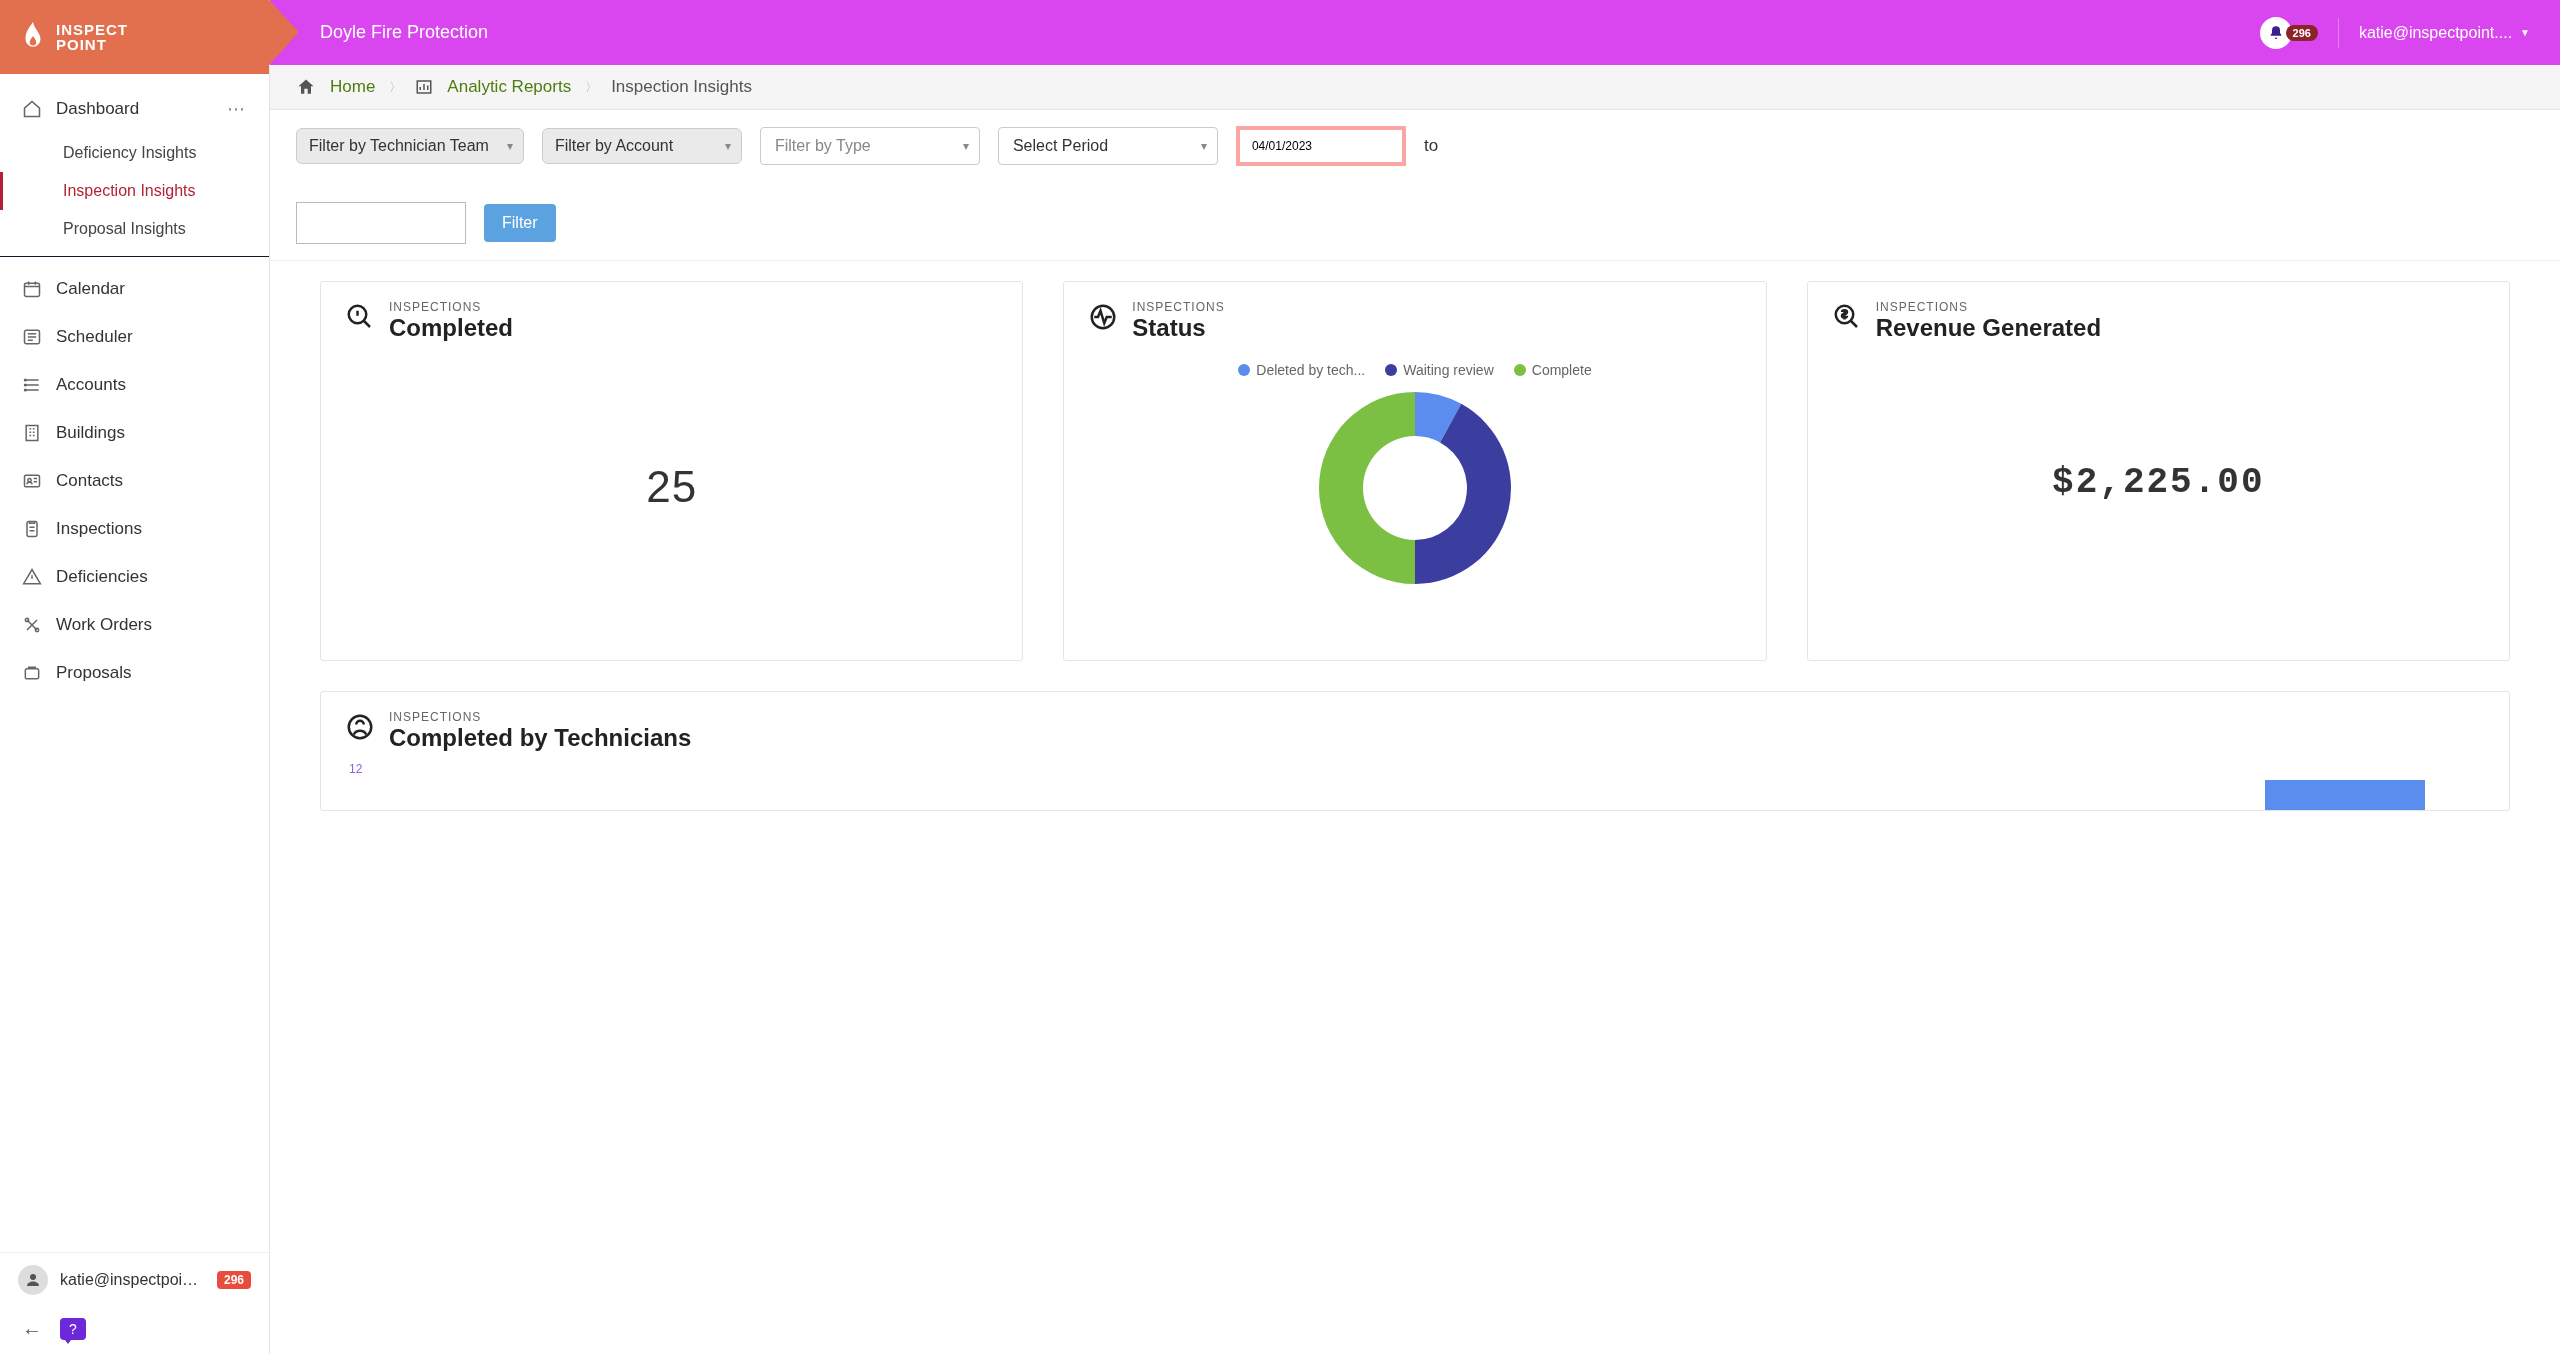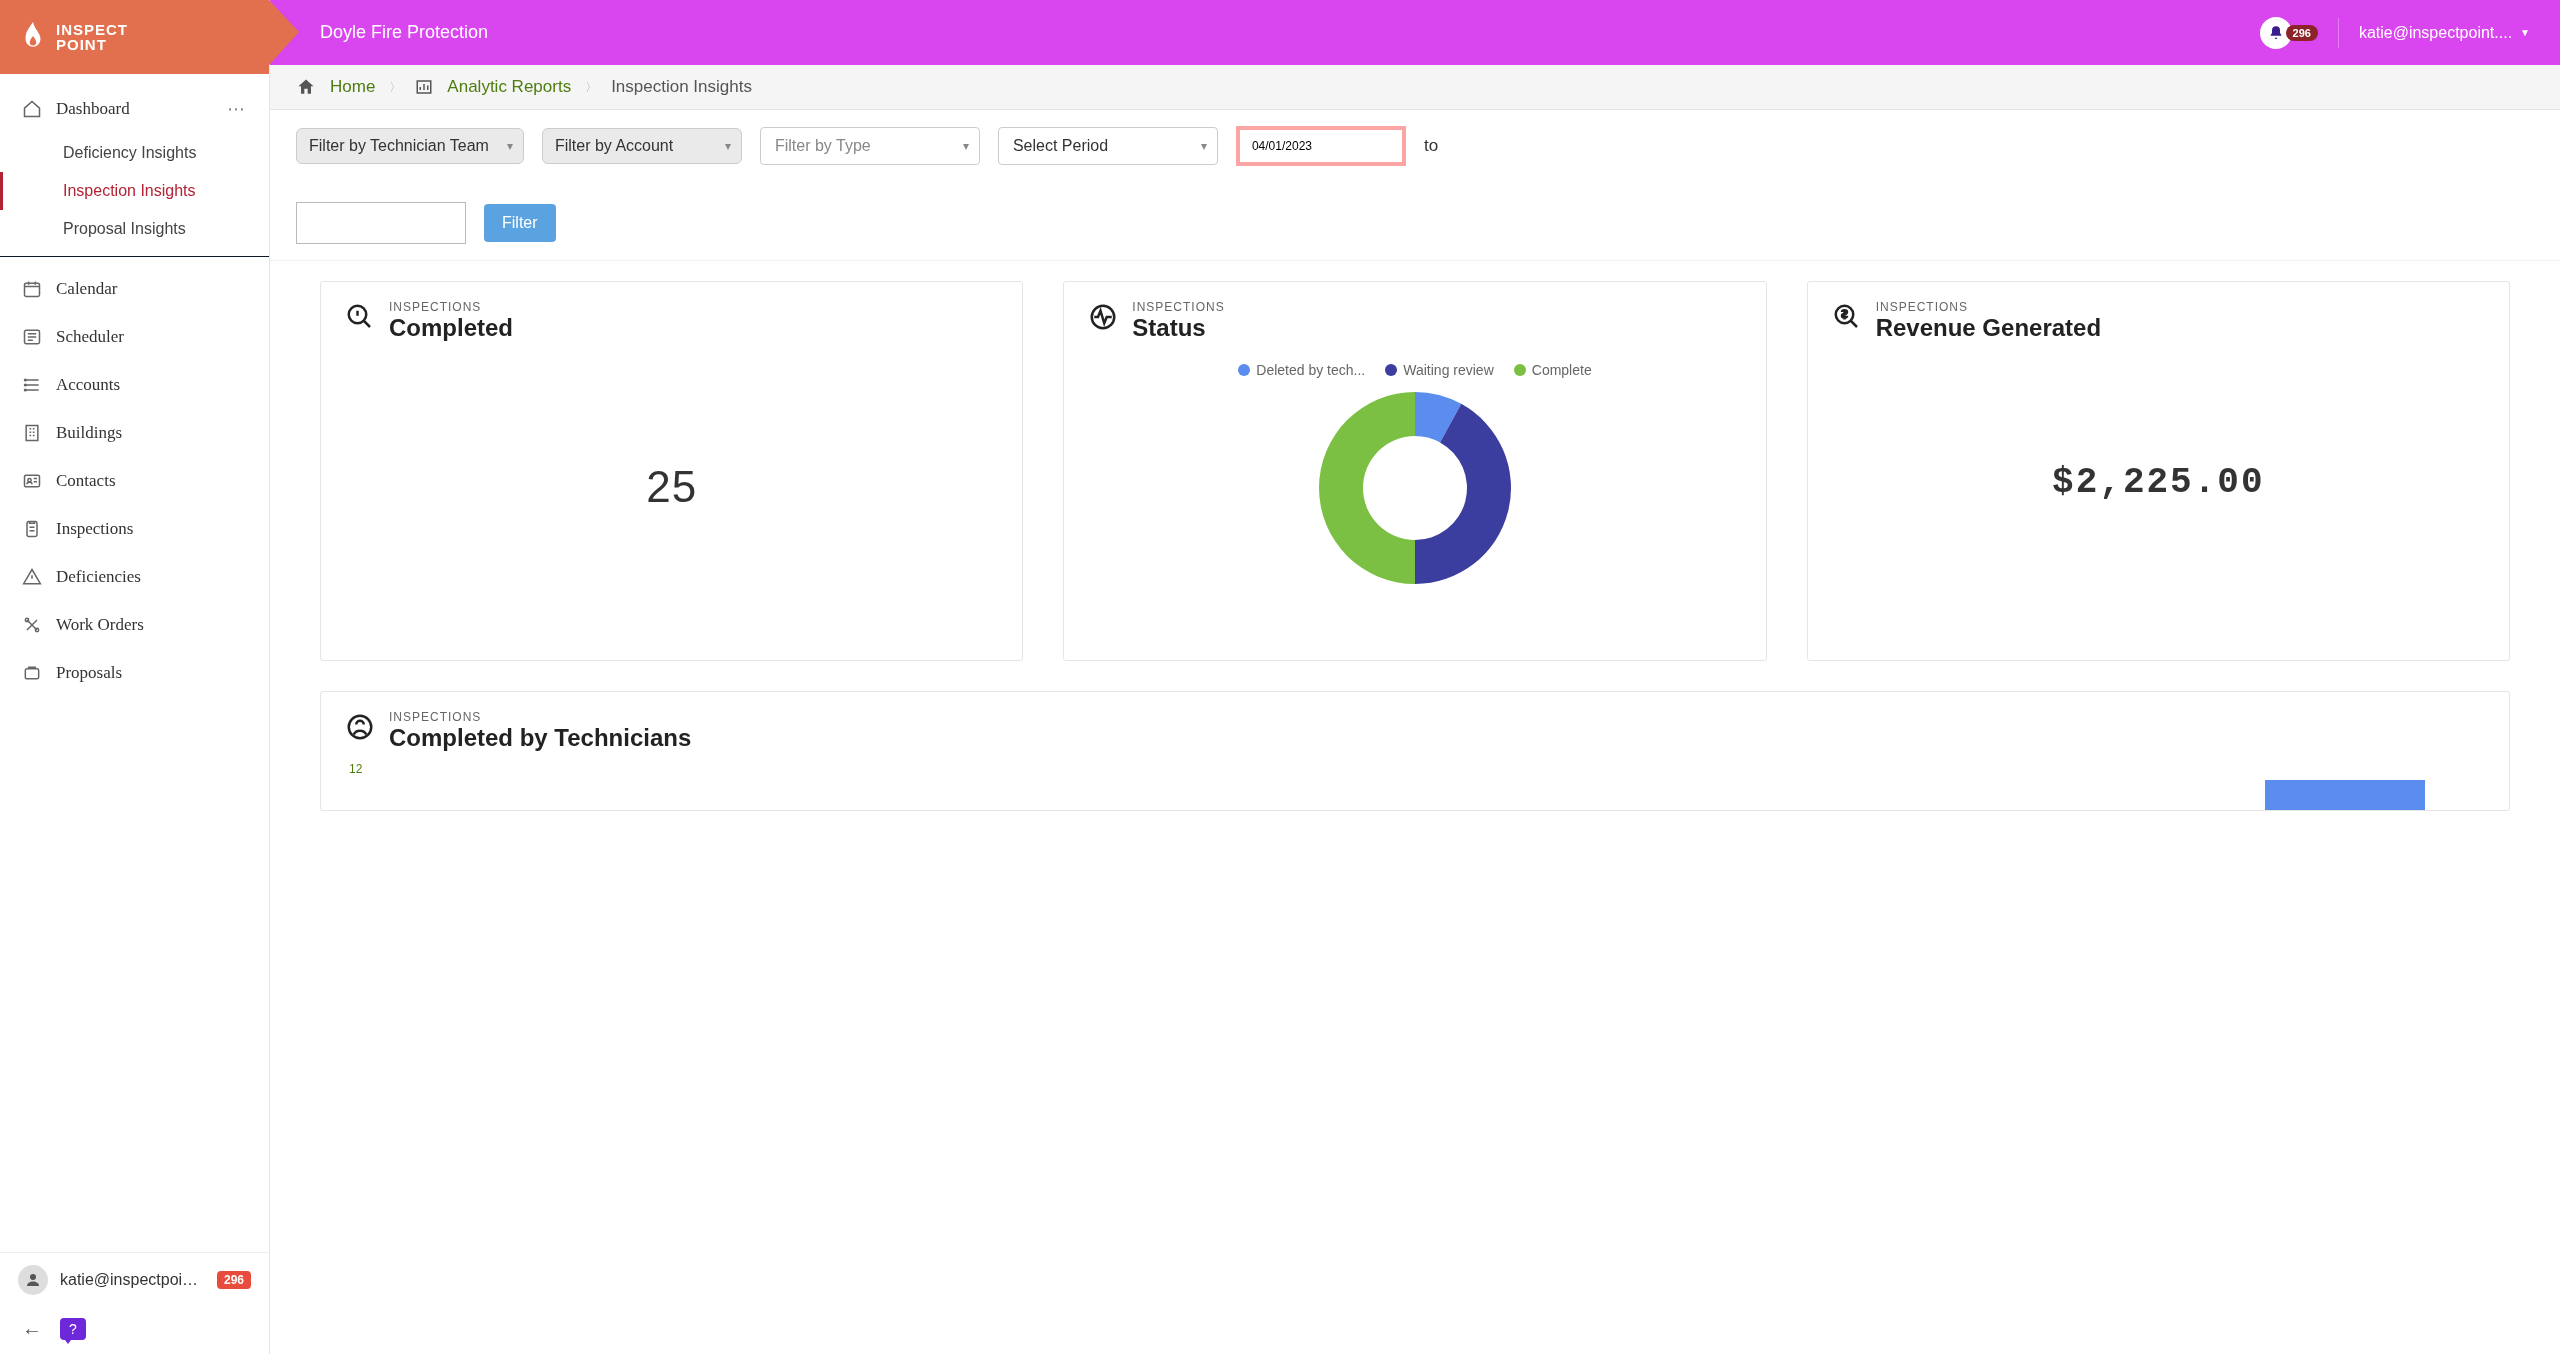--- a/index.html
+++ b/index.html
@@ -6,21 +6,21 @@
 body { font-family: -apple-system, BlinkMacSystemFont, "Segoe UI", sans-serif; background: #fff; color: #333; overflow: hidden; }
 .app { display: flex; height: 100vh; width: 100vw; }
 
 
 .sidebar { width: 270px; flex-shrink: 0; background: #fff; border-right: 1px solid #e5e5e5; display: flex; flex-direction: column; }
 .logo-box { height: 74px; background: #e2704e; display: flex; align-items: center; padding: 0 20px; gap: 10px; color: #fff; font-weight: 600; letter-spacing: 1px; position: relative; }
 .logo-box::after { content: ""; position: absolute; right: -30px; top: 0; border-left: 30px solid #e2704e; border-top: 32px solid transparent; border-bottom: 33px solid transparent; z-index: 5; }
 .flame { font-size: 26px; }
 .logo-text { line-height: 1; font-size: 15px; }
 .nav { flex: 1; overflow-y: auto; padding-top: 10px; }
-.nav-row { display: flex; align-items: center; gap: 14px; padding: 14px 22px; color: #333; cursor: pointer; font-size: 17px; font-family: Liberation Serif, serif; }
+.nav-row { display: flex; align-items: center; gap: 14px; padding: 14px 22px; color: #333; cursor: pointer; font-size: 17px; }
 .nav-row.dash { justify-content: space-between; }
 .nav-row .left { display: flex; align-items: center; gap: 14px; }
 .nav-icon { width: 20px; display: inline-flex; justify-content: center; color: #666; }
 .more-dots { color: #888; font-size: 18px; letter-spacing: 2px; }
 .sub-nav { border-bottom: 1px solid #0f172a; margin-bottom: 8px; padding-bottom: 8px; }
 .sub-item { padding: 10px 20px 10px 60px; font-size: 16px; color: #444; cursor: pointer; border-left: 3px solid transparent; }
 .sub-item.active { color: #b22234; border-left-color: #b22234; font-weight: 500; }
 .sidebar-footer { border-top: 1px solid #eee; }
 .user-row { display: flex; align-items: center; gap: 12px; padding: 12px 18px; font-size: 16px; }
 .avatar-sm { width: 30px; height: 30px; border-radius: 50%; background: #ddd; display: flex; align-items: center; justify-content: center; font-size: 16px; }
@@ -65,21 +65,21 @@
 .card-sub { font-size: 12px; letter-spacing: 1px; color: #666; text-transform: uppercase; }
 .card-title { font-size: 24px; font-weight: 700; color: #222; }
 .big-num { font-size: 44px; font-weight: 400; text-align: center; margin-top: 120px; letter-spacing: 1px; }
 .big-mono { font-family: "Courier New", monospace; font-size: 36px; font-weight: 700; text-align: center; margin-top: 120px; letter-spacing: 2px; }
 .legend { display: flex; justify-content: center; gap: 20px; margin: 20px 0 10px; font-size: 14px; color: #666; }
 .lg-item { display: flex; align-items: center; gap: 6px; }
 .dot { width: 12px; height: 12px; border-radius: 50%; }
 .donut-wrap { display: flex; justify-content: center; }
 
 .card2 { border: 1px solid #e5e5e5; border-radius: 3px; padding: 18px 24px 0; background: #fff; }
-.axis-lbl { font-size: 12px; color: #4d7c0f; margin: 10px 0 0 4px; }
+.axis-lbl { font-size: 12px; color: #8b5cf6; margin: 10px 0 0 4px; }
 .bar-area { position: relative; height: 30px; margin-top: 4px; }
 .bar-start { position: absolute; right: 60px; top: 0; width: 160px; height: 30px; background: #5b8def; }
 
 svg { display: block; }
 </style>
 </head>
 <body>
 
 <div class="app">
   <aside class="sidebar">

